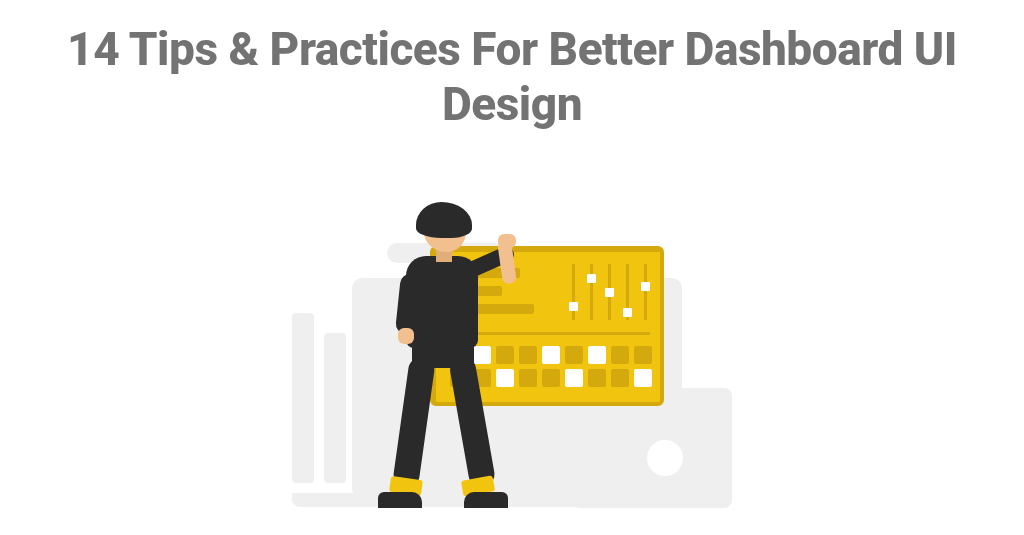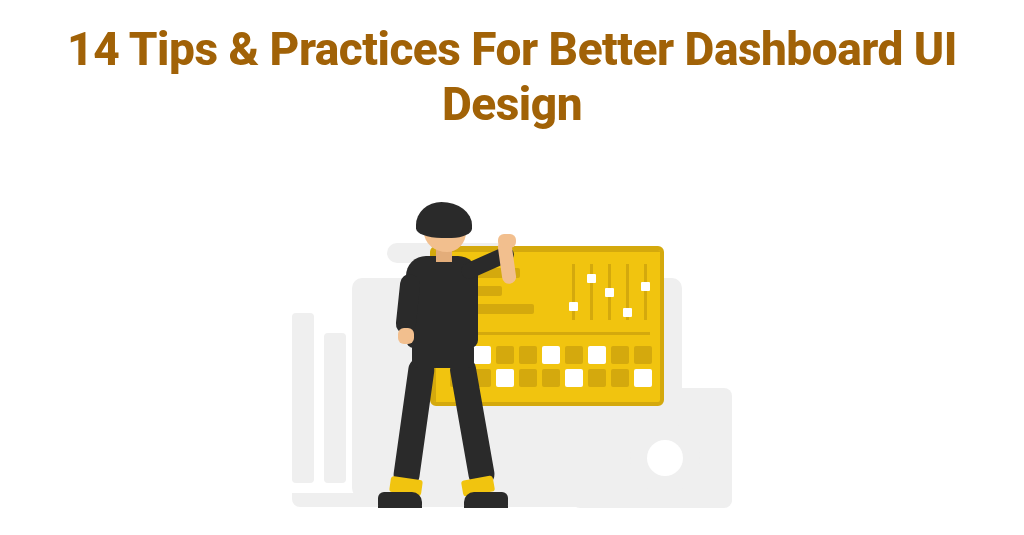--- a/index.html
+++ b/index.html
@@ -8,21 +8,21 @@
       height: 535px;
       background: #ffffff;
       font-family: -apple-system, BlinkMacSystemFont, "Segoe UI", Roboto, Helvetica, Arial, sans-serif;
       position: relative;
       overflow: hidden;
     }
     .title {
       text-align: center;
       font-size: 46px;
       font-weight: 800;
-      color: #a16207;
+      color: #737373;
       line-height: 1.2;
       padding-top: 22px;
       letter-spacing: -0.5px;
     }
     .illustration {
       position: absolute;
       top: 158px;
       left: 50%;
       transform: translateX(-50%);
       width: 440px;

